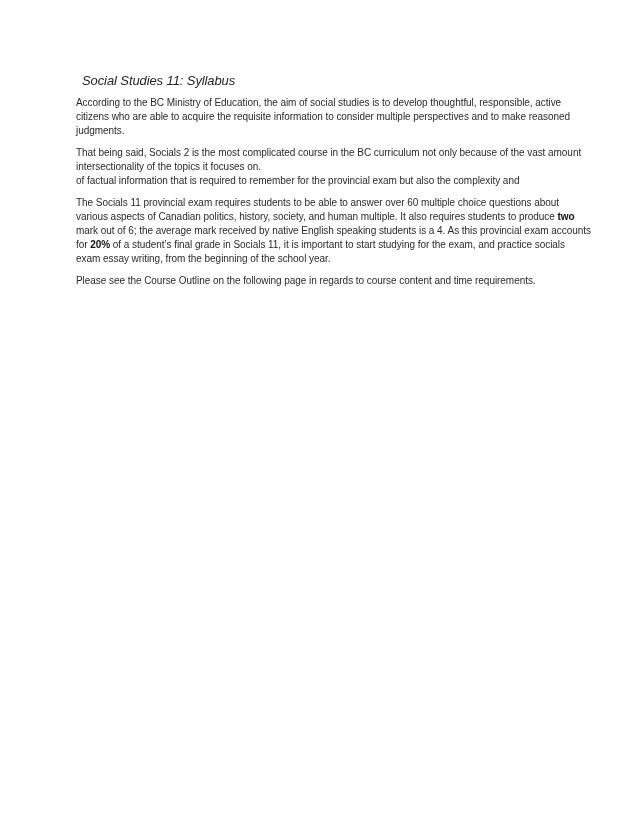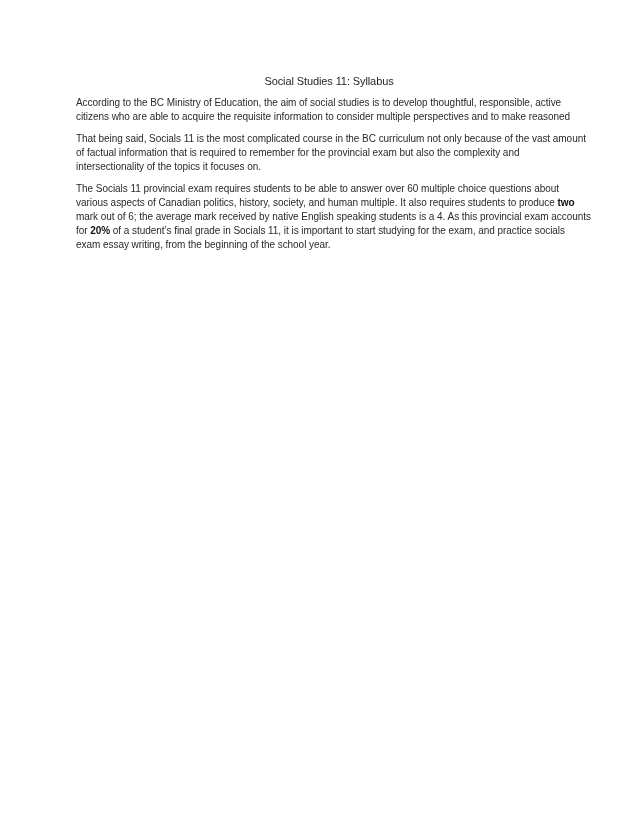--- a/index.html
+++ b/index.html
@@ -15,27 +15,27 @@
       font-family: "Liberation Sans", "DejaVu Sans", sans-serif;
       color: #2a2a2a;
     }
     .page {
       position: absolute;
       left: 76px;
       top: 74px;
       width: 500px;
     }
     .title {
-      text-align: center;
-      font-size: 11px;
+      font-size: 13px;
       line-height: 14px;
       margin: 0 0 8px 0;
       color: #1f1f1f;
       letter-spacing: -0.1px;
       padding-left: 6px;
+      font-style: italic;
     }
     .para {
       font-size: 10px;
       line-height: 14px;
       margin: 0 0 8px 0;
       letter-spacing: -0.05px;
       white-space: nowrap;
     }
     .line {
       display: block;
@@ -48,30 +48,34 @@
 </head>
 <body>
 
 <div class="page">
 
   <div class="title">Social Studies 11: Syllabus</div>
 
   <p class="para">
     <span class="line">According to the BC Ministry of Education, the aim of social studies is to develop thoughtful, responsible, active</span>
     <span class="line">citizens who are able to acquire the requisite information to consider multiple perspectives and to make reasoned</span>
+    <span class="line">judgments.</span>
   </p>
 
   <p class="para">
-    <span class="line">That being said, Socials 11 is the most complicated course in the BC curriculum not only because of the vast amount</span>
+    <span class="line">That being said, Socials 2 is the most complicated course in the BC curriculum not only because of the vast amount</span>
+    <span class="line">intersectionality of the topics it focuses on.</span>
     <span class="line">of factual information that is required to remember for the provincial exam but also the complexity and</span>
-    <span class="line">intersectionality of the topics it focuses on.</span>
   </p>
 
   <p class="para">
     <span class="line">The Socials 11 provincial exam requires students to be able to answer over 60 multiple choice questions about</span>
     <span class="line"><span>various aspects of Canadian politics, history, society, and human multiple. It also requires students to produce </span><span class="bold">two</span></span>
     <span class="line">mark out of 6; the average mark received by native English speaking students is a 4. As this provincial exam accounts</span>
     <span class="line"><span>for </span><span class="bold">20%</span><span> of a student’s final grade in Socials 11, it is important to start studying for the exam, and practice socials</span></span>
     <span class="line">exam essay writing, from the beginning of the school year.</span>
   </p>
 
+  <p class="para">
+    <span class="line">Please see the Course Outline on the following page in regards to course content and time requirements.</span>
+  </p>
 
 </div>
 
 </body></html>

